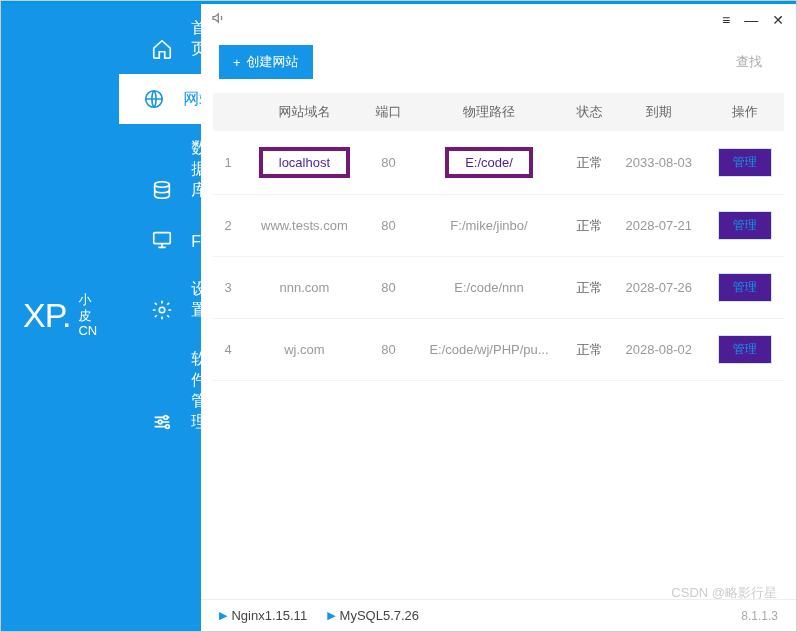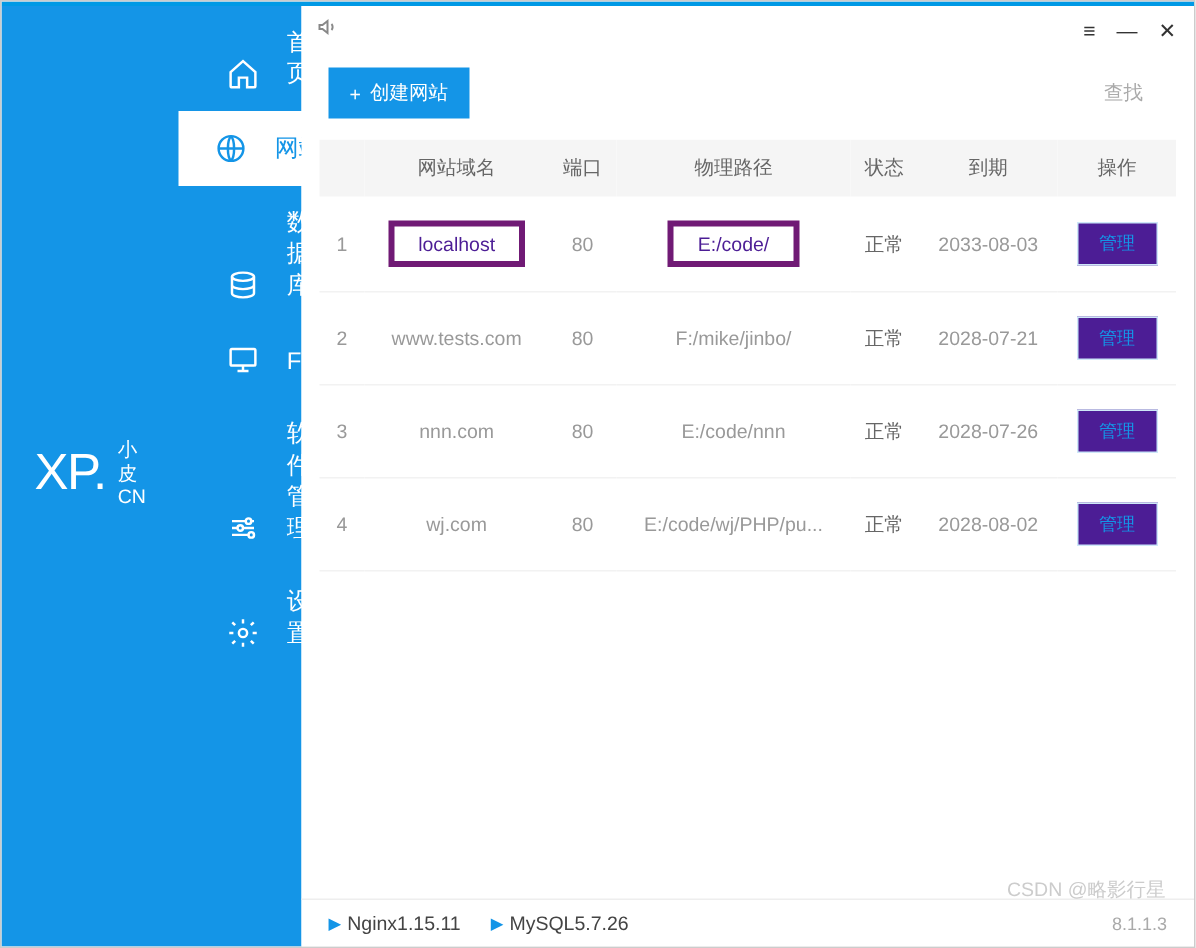--- a/index.html
+++ b/index.html
@@ -92,36 +92,36 @@
             <svg viewBox="0 0 24 24" width="22" height="22">
               <rect x="3" y="4" width="18" height="12" rx="1"></rect>
               <path d="M8 20h8M12 16v4"></path>
             </svg>
           </span>
         <span>FTP</span>
       </li>
       <li>
         <span class="icon">
             <svg viewBox="0 0 24 24" width="22" height="22">
+              <circle cx="12" cy="12" r="3"></circle>
+              <path d="M12 2v3M12 19v3M4.2 4.2l2.1 2.1M17.7 17.7l2.1 2.1M2 12h3M19 12h3M4.2 19.8l2.1-2.1M17.7 6.3l2.1-2.1"></path>
+            </svg>
+          </span>
+        <span>设置</span>
+      </li>
+      <li>
+        <span class="icon">
+            <svg viewBox="0 0 24 24" width="22" height="22">
               <path d="M4 7h10M18 7h2M4 12h4M12 12h8M4 17h12M20 17h0"></path>
               <circle cx="16" cy="7" r="2"></circle>
               <circle cx="10" cy="12" r="2"></circle>
               <circle cx="18" cy="17" r="2"></circle>
             </svg>
           </span>
         <span>软件管理</span>
-      </li>
-      <li>
-        <span class="icon">
-            <svg viewBox="0 0 24 24" width="22" height="22">
-              <circle cx="12" cy="12" r="3"></circle>
-              <path d="M12 2v3M12 19v3M4.2 4.2l2.1 2.1M17.7 17.7l2.1 2.1M2 12h3M19 12h3M4.2 19.8l2.1-2.1M17.7 6.3l2.1-2.1"></path>
-            </svg>
-          </span>
-        <span>设置</span>
       </li>
     </ul>
   </aside>
 
   <main class="content">
     <div class="titlebar">
       <span class="ann-icon">
         <svg viewBox="0 0 24 24" width="16" height="16" fill="none" stroke="#888" stroke-width="2">
             <path d="M3 10v4h3l5 4V6l-5 4H3zM15 9c1.5 1.5 1.5 4.5 0 6"></path>
           </svg>

